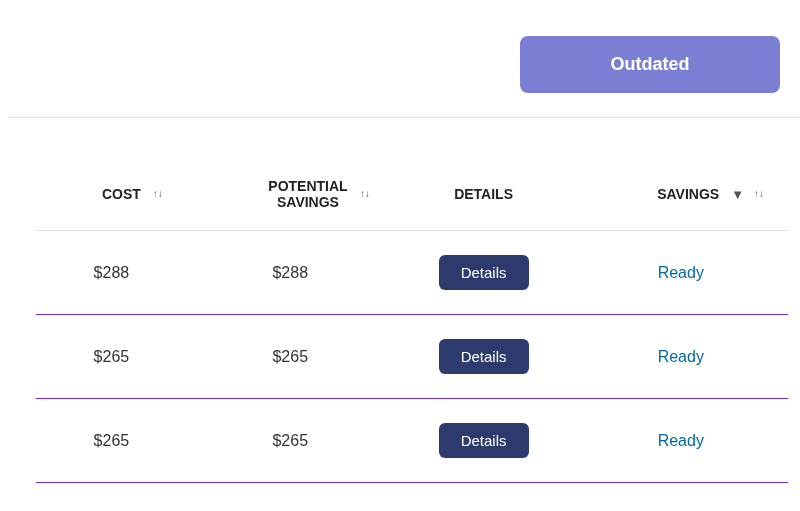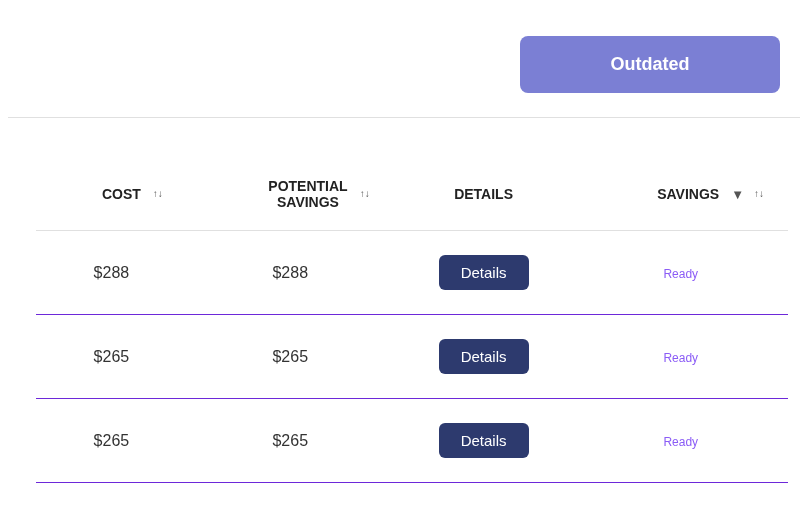--- a/index.html
+++ b/index.html
@@ -119,22 +119,22 @@
       background-color: #2d3a6e;
       color: white;
       border: none;
       border-radius: 6px;
       padding: 9px 22px;
       font-size: 15px;
       cursor: pointer;
     }
 
     .status-ready {
-      color: #8b5cf6;
-      font-size: 12px;
+      color: #0369a1;
+      font-size: 16px;
       font-weight: 500;
     }
 
     .th-header-inner {
       display: flex;
       align-items: center;
       justify-content: flex-end;
       gap: 4px;
     }
   </style>

